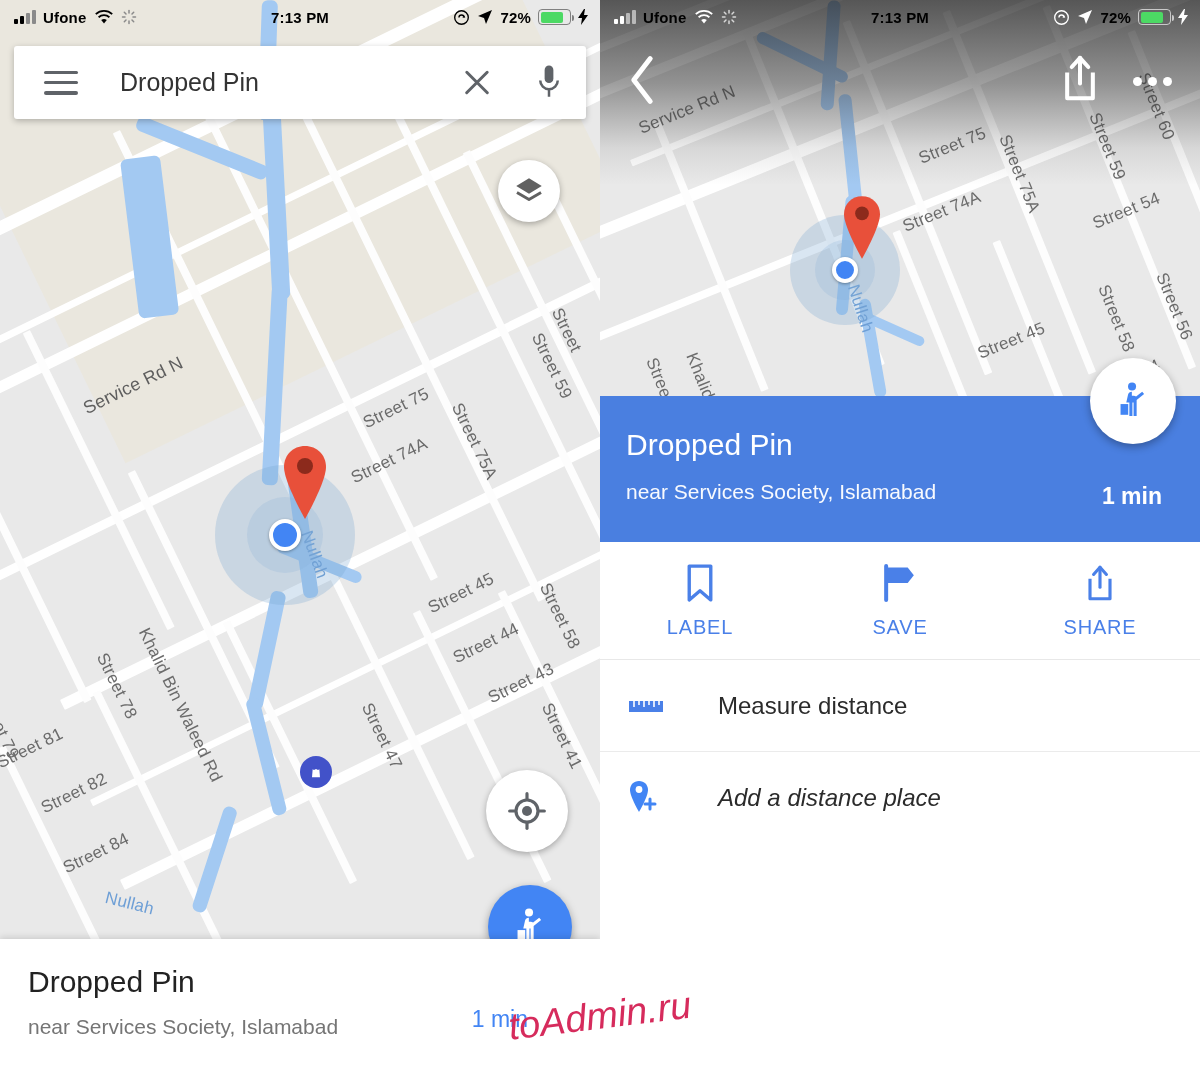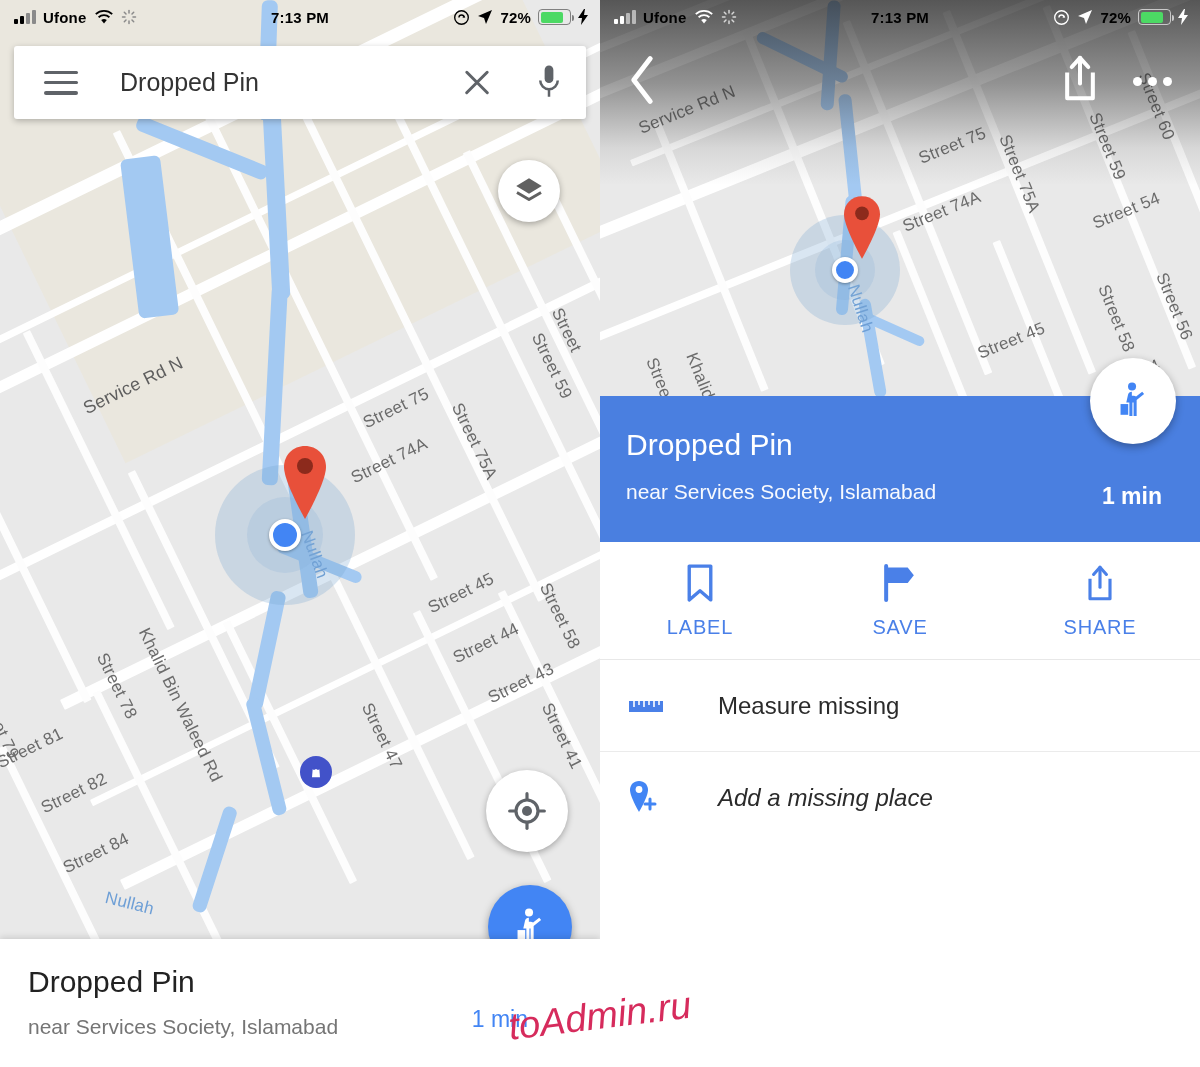--- a/index.html
+++ b/index.html
@@ -507,35 +507,35 @@
             <g stroke="#fff" stroke-width="1.6">
               <line x1="6" y1="5" x2="6" y2="11"></line>
                 <line x1="11" y1="5" x2="11" y2="9"></line>
               <line x1="16" y1="5" x2="16" y2="11"></line>
                 <line x1="21" y1="5" x2="21" y2="9"></line>
               <line x1="26" y1="5" x2="26" y2="11"></line>
                 <line x1="31" y1="5" x2="31" y2="9"></line>
             </g>
           </svg>
         </div>
-        <div class="row-text">Measure missing</div>
+        <div class="row-text">Measure distance</div>
       </div>
 
 
 
       <div class="row" style="border-bottom:none;">
         <div class="row-icon">
           <svg width="30" height="36" viewBox="0 0 30 36">
             <path d="M11 1C5.8 1 2 4.8 2 10c0 6.5 9 22 9 22s9-15.5 9-22c0-5.2-3.8-9-9-9z" fill="#4285f4"></path>
             <circle cx="11" cy="9.5" r="3.4" fill="#fff"></circle>
             <g stroke="#4285f4" stroke-width="3" stroke-linecap="round">
               <line x1="22" y1="19" x2="22" y2="29"></line>
                 <line x1="17" y1="24" x2="27" y2="24"></line>
             </g>
           </svg>
         </div>
-        <div class="row-text italic">Add a missing place</div>
+        <div class="row-text italic">Add a distance place</div>
       </div>
     </div>
   </div>
 
   <div class="watermark">toAdmin.ru</div>
 </div>
 
 </body></html>

